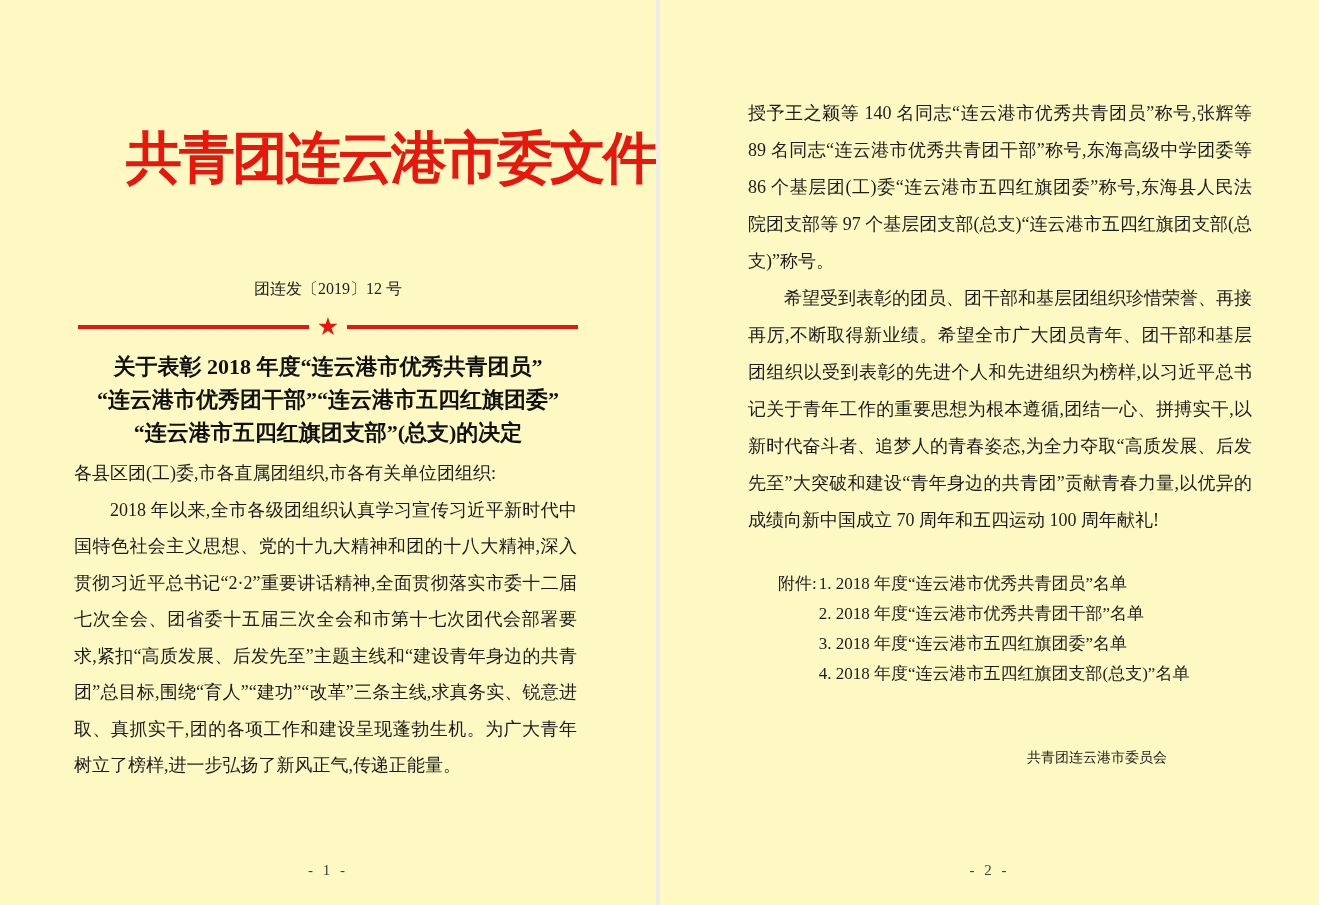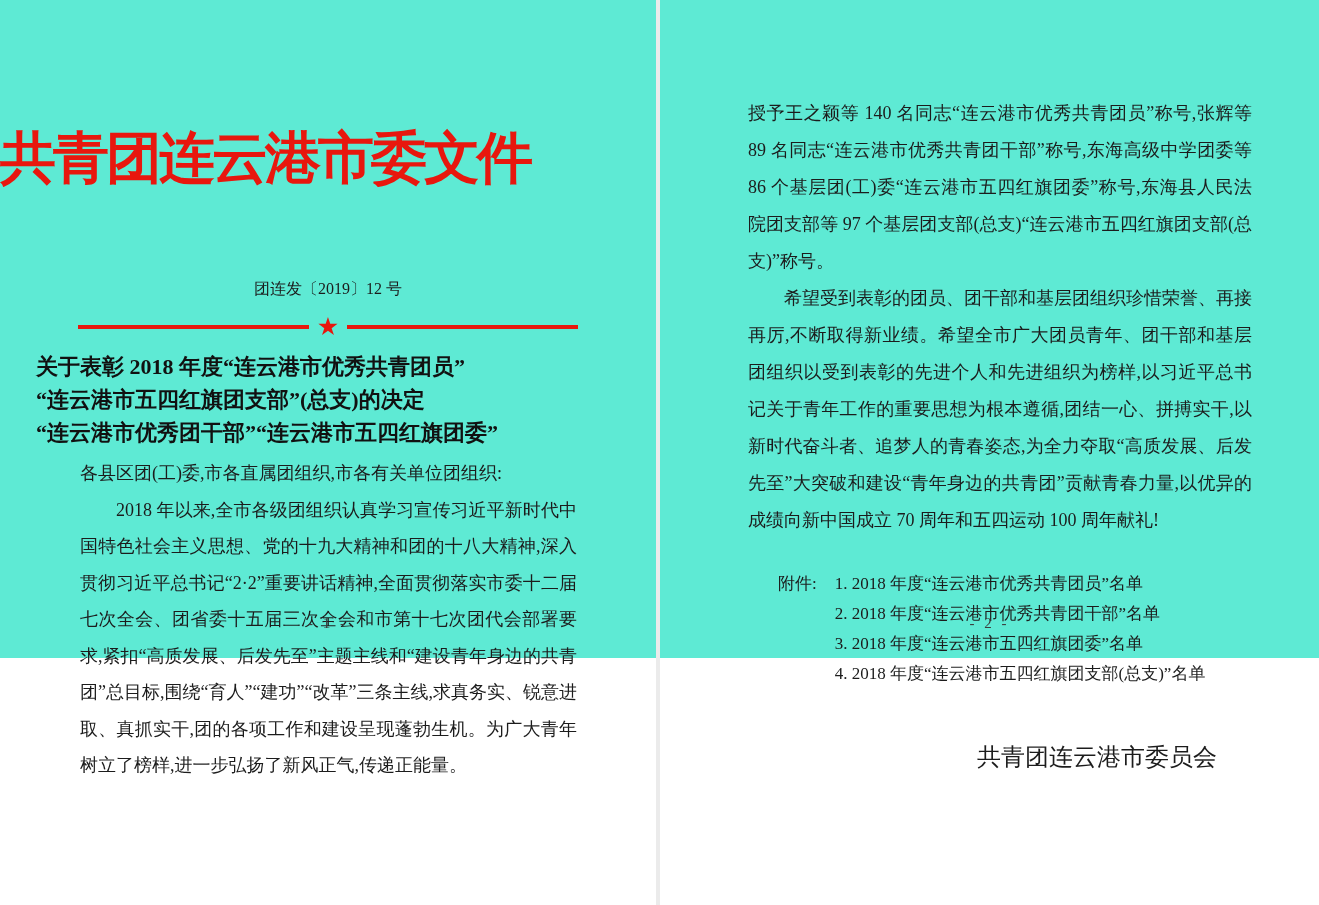--- a/index.html
+++ b/index.html
@@ -2,68 +2,68 @@
 <html><head>
 <meta charset="utf-8">
 <style>
   * { box-sizing: border-box; }
   html,body { margin:0; padding:0; background:#ffffff; }
   .spread {
     position:relative; width:1319px; height:905px; background:#ffffff;
     font-family:"Liberation Serif","DejaVu Serif",serif; color:#1c1c1c;
     overflow:hidden;
   }
-  .page { position:absolute; top:0; height:658px; background:#5eead4; }
+  .page { position:absolute; top:0; height:905px; background:#fef9c3; }
   .page-1 { left:0; width:656px; }
   .page-2 { left:660px; width:659px; }
   .page-divider { position:absolute; left:656px; top:0; width:4px; height:905px; background:#ebebeb; }
 
   
   .letterhead {
     position:absolute; top:118px; left:0; width:100%;
-    text-align:left; color:#e8170e; font-weight:bold;
+    text-align:right; color:#e8170e; font-weight:bold;
     font-size:56px; letter-spacing:-3px; line-height:80px; white-space:nowrap;
   }
   .docnum {
     position:absolute; top:279px; left:0; width:100%;
     text-align:center; font-size:16px; line-height:20px;
   }
   .red-rule {
     position:absolute; top:313px; left:78px; right:78px; height:28px;
     display:flex; align-items:center; gap:8px;
   }
   .red-rule .seg { flex:1 1 auto; height:4px; background:#e8170e; }
   .red-rule .star { color:#e8170e; font-size:25px; line-height:28px; flex:0 0 auto; }
 
   .doc-title {
     position:absolute; top:350px; left:36px; right:36px;
-    text-align:left; font-weight:bold; font-size:22px; line-height:33px; color:#111;
+    text-align:center; font-weight:bold; font-size:22px; line-height:33px; color:#111;
   }
   .p1-body {
-    position:absolute; top:455px; left:80px; right:79px;
+    position:absolute; top:455px; left:74px; right:79px;
     font-size:18px; line-height:36.5px; text-align:justify;
   }
   p { margin:0; }
   .indent { text-indent:2em; }
 
   
   .p2-body {
     position:absolute; top:95px; left:88px; right:67px;
     font-size:18px; line-height:37px; text-align:justify;
   }
   .attachments {
     margin-top:30px; padding-left:30px;
     display:flex; font-size:17px; line-height:30px; text-align:left;
   }
-  .att-label { white-space:nowrap; margin-right:18px; }
+  .att-label { white-space:nowrap; margin-right:2px; }
   .att-item { white-space:nowrap; }
 
   .sig-block {
     margin-top:50px; margin-left:auto; margin-right:20px; width:270px;
-    text-align:center; font-size:24px; line-height:37px;
+    text-align:center; font-size:14px; line-height:37px;
   }
 
   .pgnum {
     position:absolute; bottom:26px; left:0; width:100%;
     text-align:center; font-size:15px; color:#3c3c3c; letter-spacing:3px;
   }
 </style>
 </head>
 <body>
 
@@ -74,22 +74,22 @@
     <div class="docnum">团连发〔2019〕12 号</div>
 
     <div class="red-rule">
       <span class="seg"></span>
       <span class="star">★</span>
       <span class="seg"></span>
     </div>
 
     <div class="doc-title">
       <div>关于表彰 2018 年度“连云港市优秀共青团员”</div>
+      <div>“连云港市优秀团干部”“连云港市五四红旗团委”</div>
       <div>“连云港市五四红旗团支部”(总支)的决定</div>
-      <div>“连云港市优秀团干部”“连云港市五四红旗团委”</div>
     </div>
 
     <div class="p1-body">
       <p>各县区团(工)委,市各直属团组织,市各有关单位团组织:</p>
       <p class="indent">2018 年以来,全市各级团组织认真学习宣传习近平新时代中国特色社会主义思想、党的十九大精神和团的十八大精神,深入贯彻习近平总书记“2·2”重要讲话精神,全面贯彻落实市委十二届七次全会、团省委十五届三次全会和市第十七次团代会部署要求,紧扣“高质发展、后发先至”主题主线和“建设青年身边的共青团”总目标,围绕“育人”“建功”“改革”三条主线,求真务实、锐意进取、真抓实干,团的各项工作和建设呈现蓬勃生机。为广大青年树立了榜样,进一步弘扬了新风正气,传递正能量。</p>
     </div>
 
     <div class="pgnum">- 1 -</div>
   </div>
 

